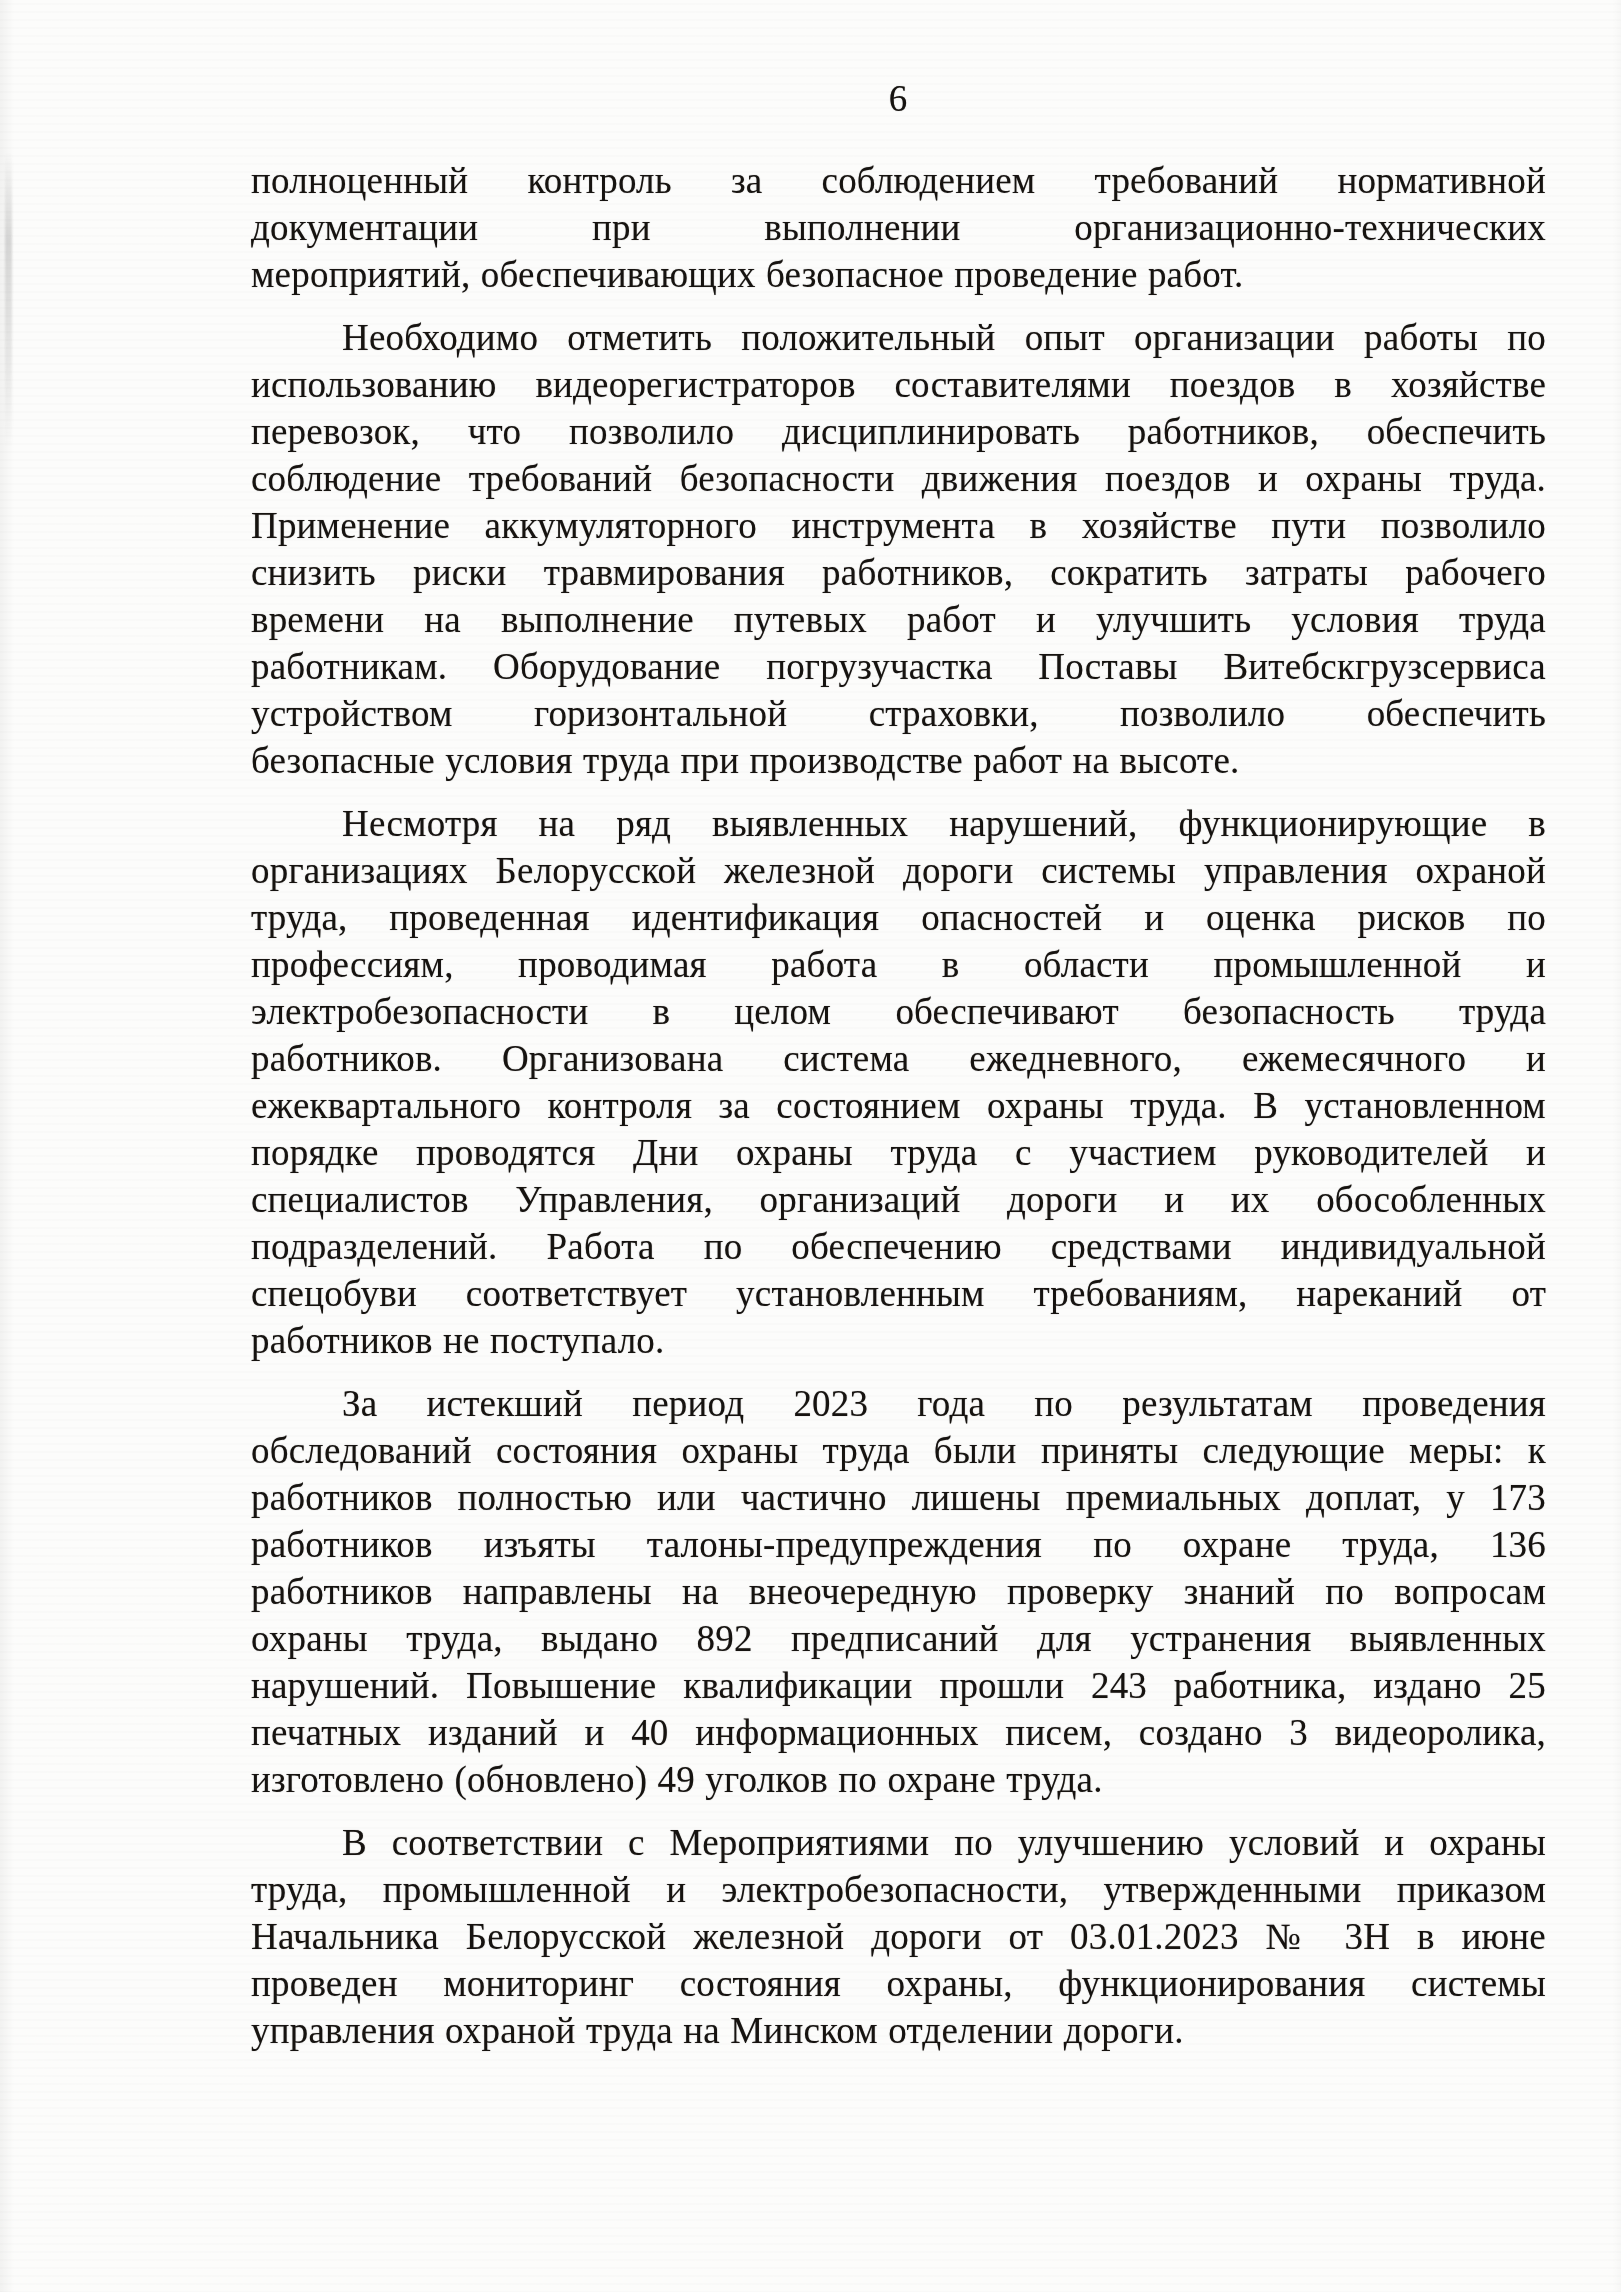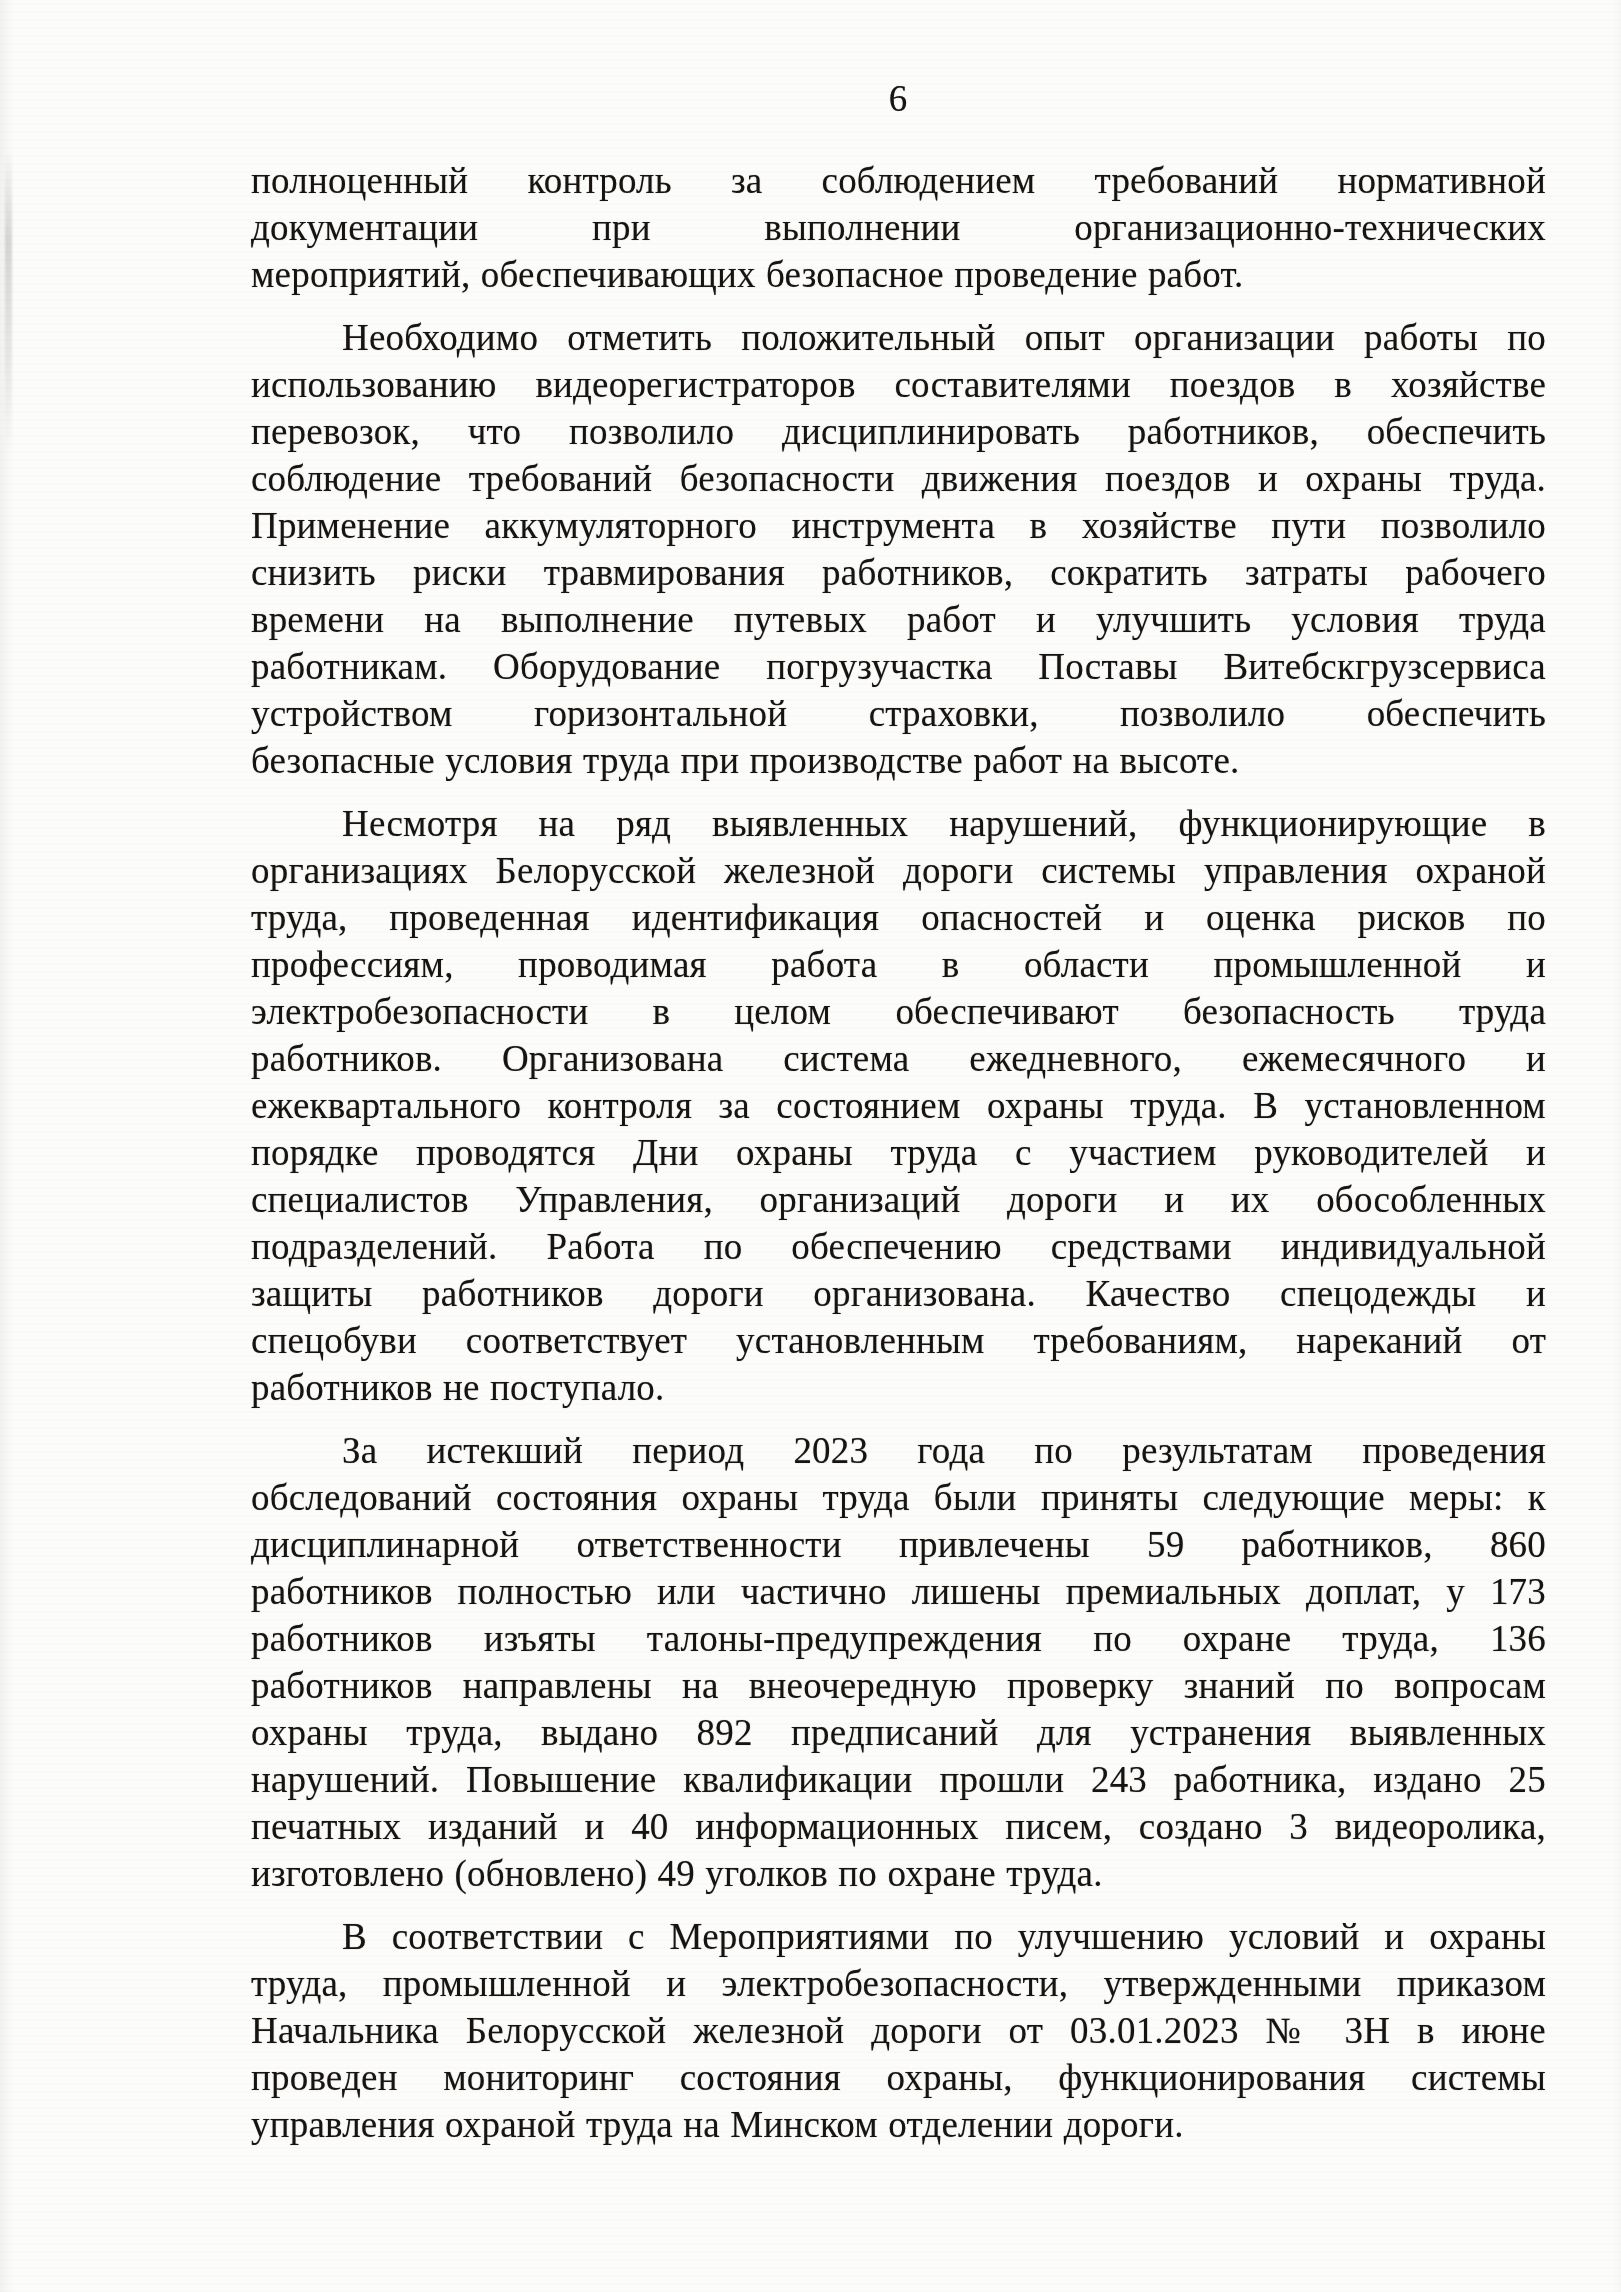--- a/index.html
+++ b/index.html
@@ -100,28 +100,26 @@
           <div class="line indent">Несмотря на ряд выявленных нарушений, функционирующие в</div>
           <div class="line">организациях Белорусской железной дороги системы управления охраной</div>
           <div class="line">труда, проведенная идентификация опасностей и оценка рисков по</div>
           <div class="line">профессиям, проводимая работа в области промышленной и</div>
           <div class="line">электробезопасности в целом обеспечивают безопасность труда</div>
           <div class="line">работников. Организована система ежедневного, ежемесячного и</div>
           <div class="line">ежеквартального контроля за состоянием охраны труда. В установленном</div>
           <div class="line">порядке проводятся Дни охраны труда с участием руководителей и</div>
           <div class="line">специалистов Управления, организаций дороги и их обособленных</div>
           <div class="line">подразделений. Работа по обеспечению средствами индивидуальной</div>
-          <div class="line">защиты работников дороги организована. Качество спецодежды и</div>
           <div class="line">спецобуви соответствует установленным требованиям, нареканий от</div>
           <div class="line last">работников не поступало.</div>
         </div>
         <div class="paragraph">
           <div class="line indent">За истекший период 2023 года по результатам проведения</div>
           <div class="line">обследований состояния охраны труда были приняты следующие меры: к</div>
-          <div class="line">дисциплинарной ответственности привлечены 59 работников, 860</div>
           <div class="line">работников полностью или частично лишены премиальных доплат, у 173</div>
           <div class="line">работников изъяты талоны-предупреждения по охране труда, 136</div>
           <div class="line">работников направлены на внеочередную проверку знаний по вопросам</div>
           <div class="line">охраны труда, выдано 892 предписаний для устранения выявленных</div>
           <div class="line">нарушений. Повышение квалификации прошли 243 работника, издано 25</div>
           <div class="line">печатных изданий и 40 информационных писем, создано 3 видеоролика,</div>
           <div class="line last">изготовлено (обновлено) 49 уголков по охране труда.</div>
         </div>
         <div class="paragraph">
           <div class="line indent">В соответствии с Мероприятиями по улучшению условий и охраны</div>

